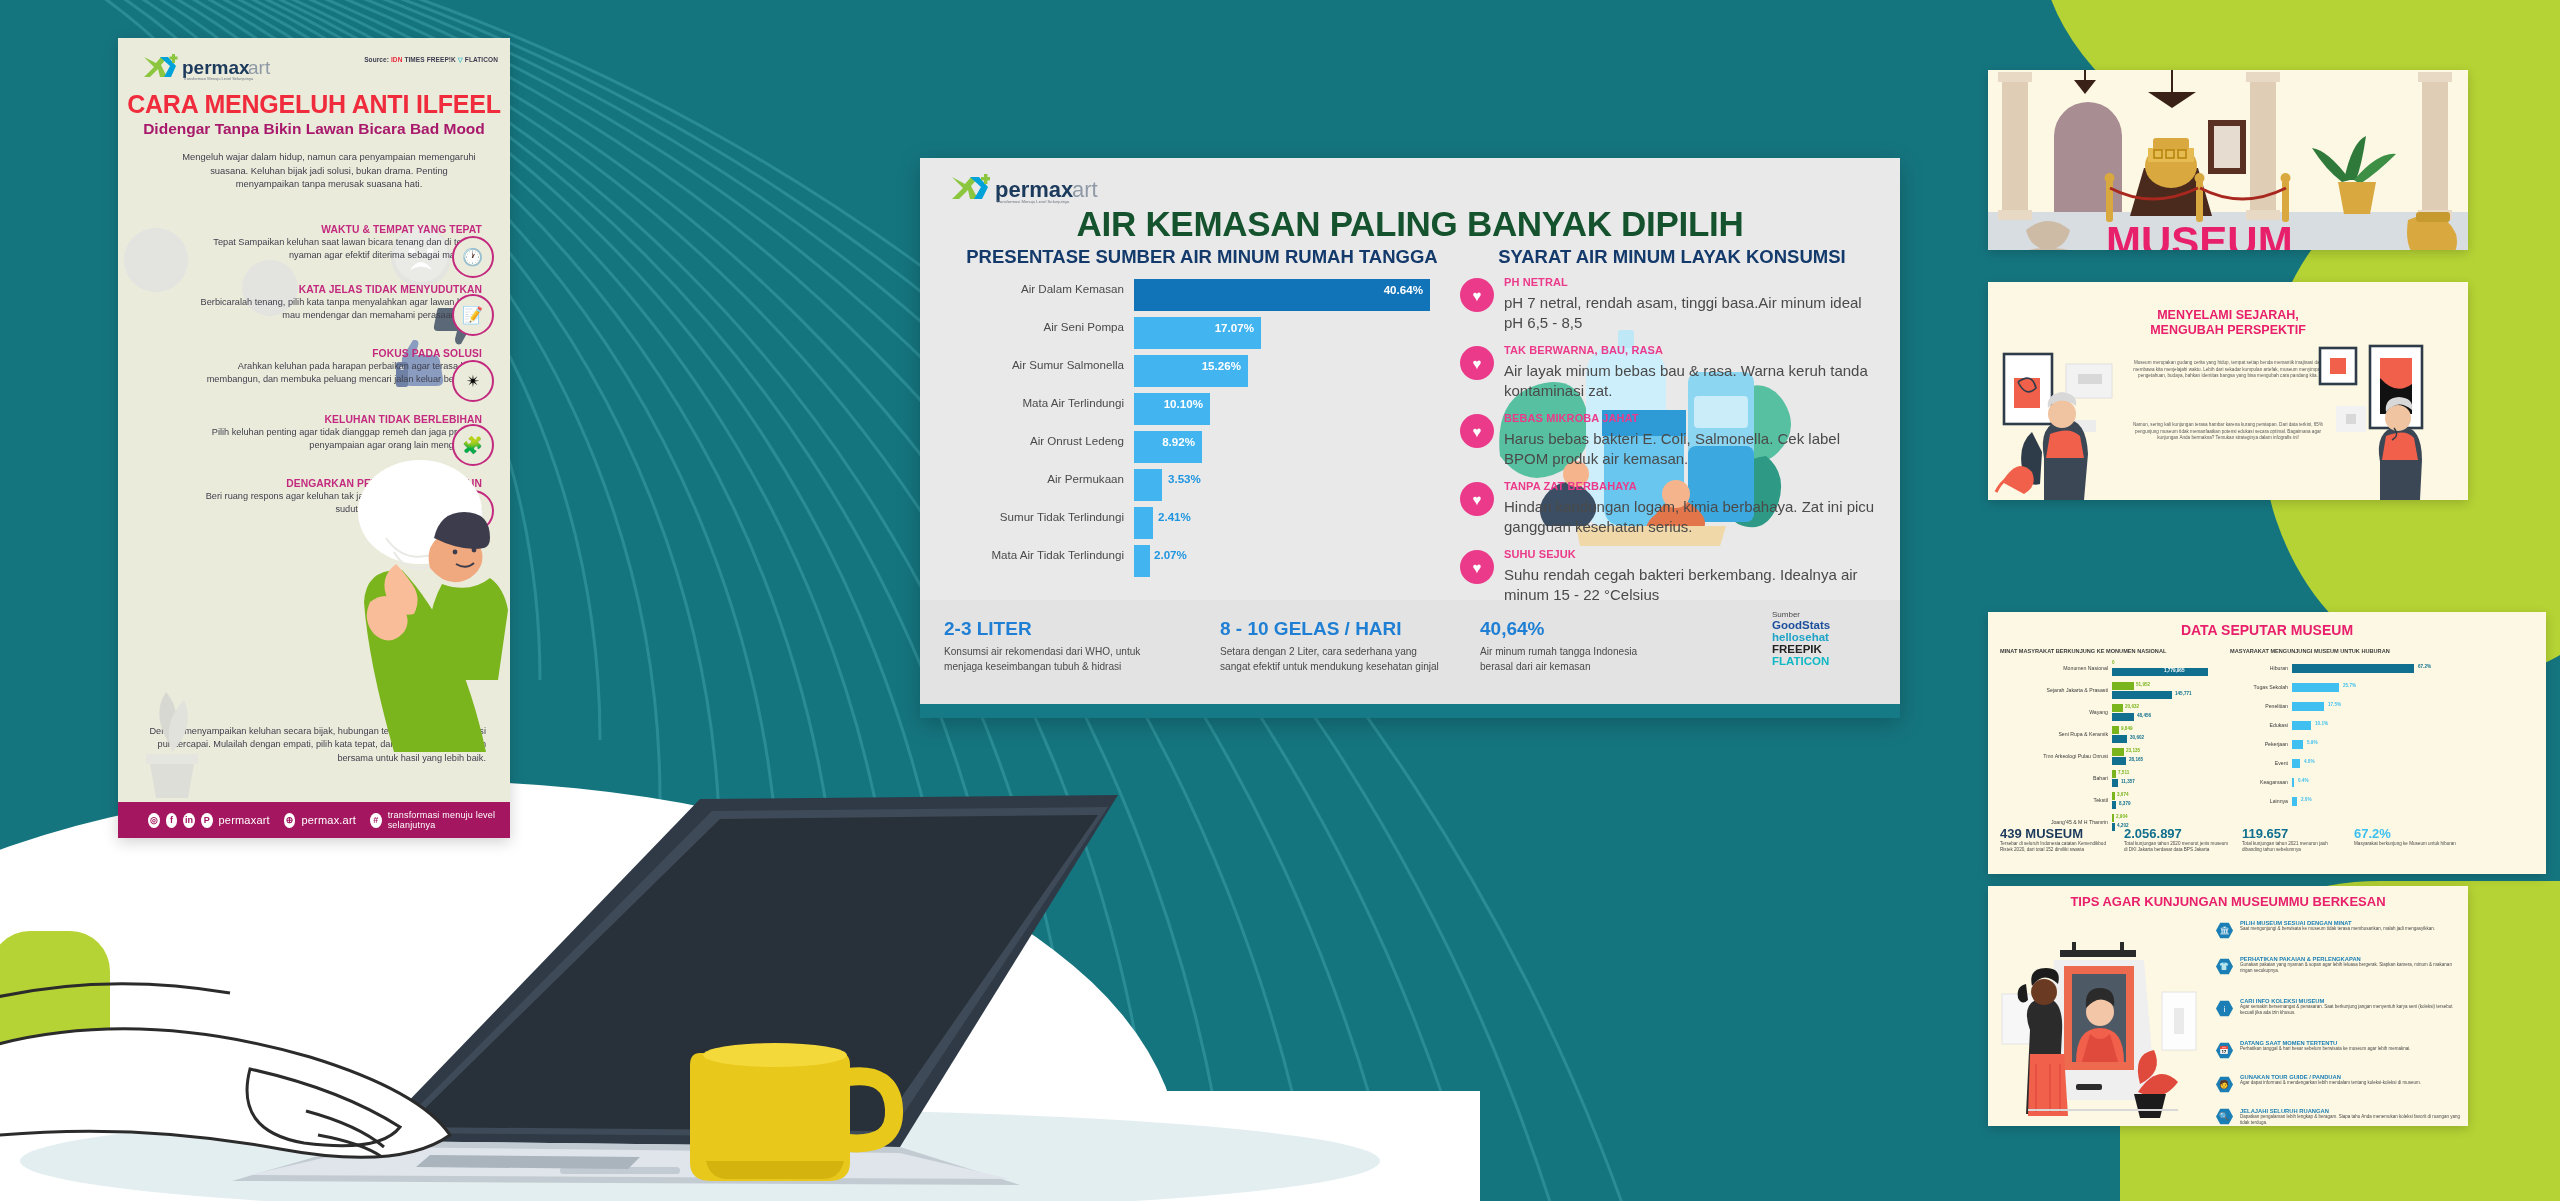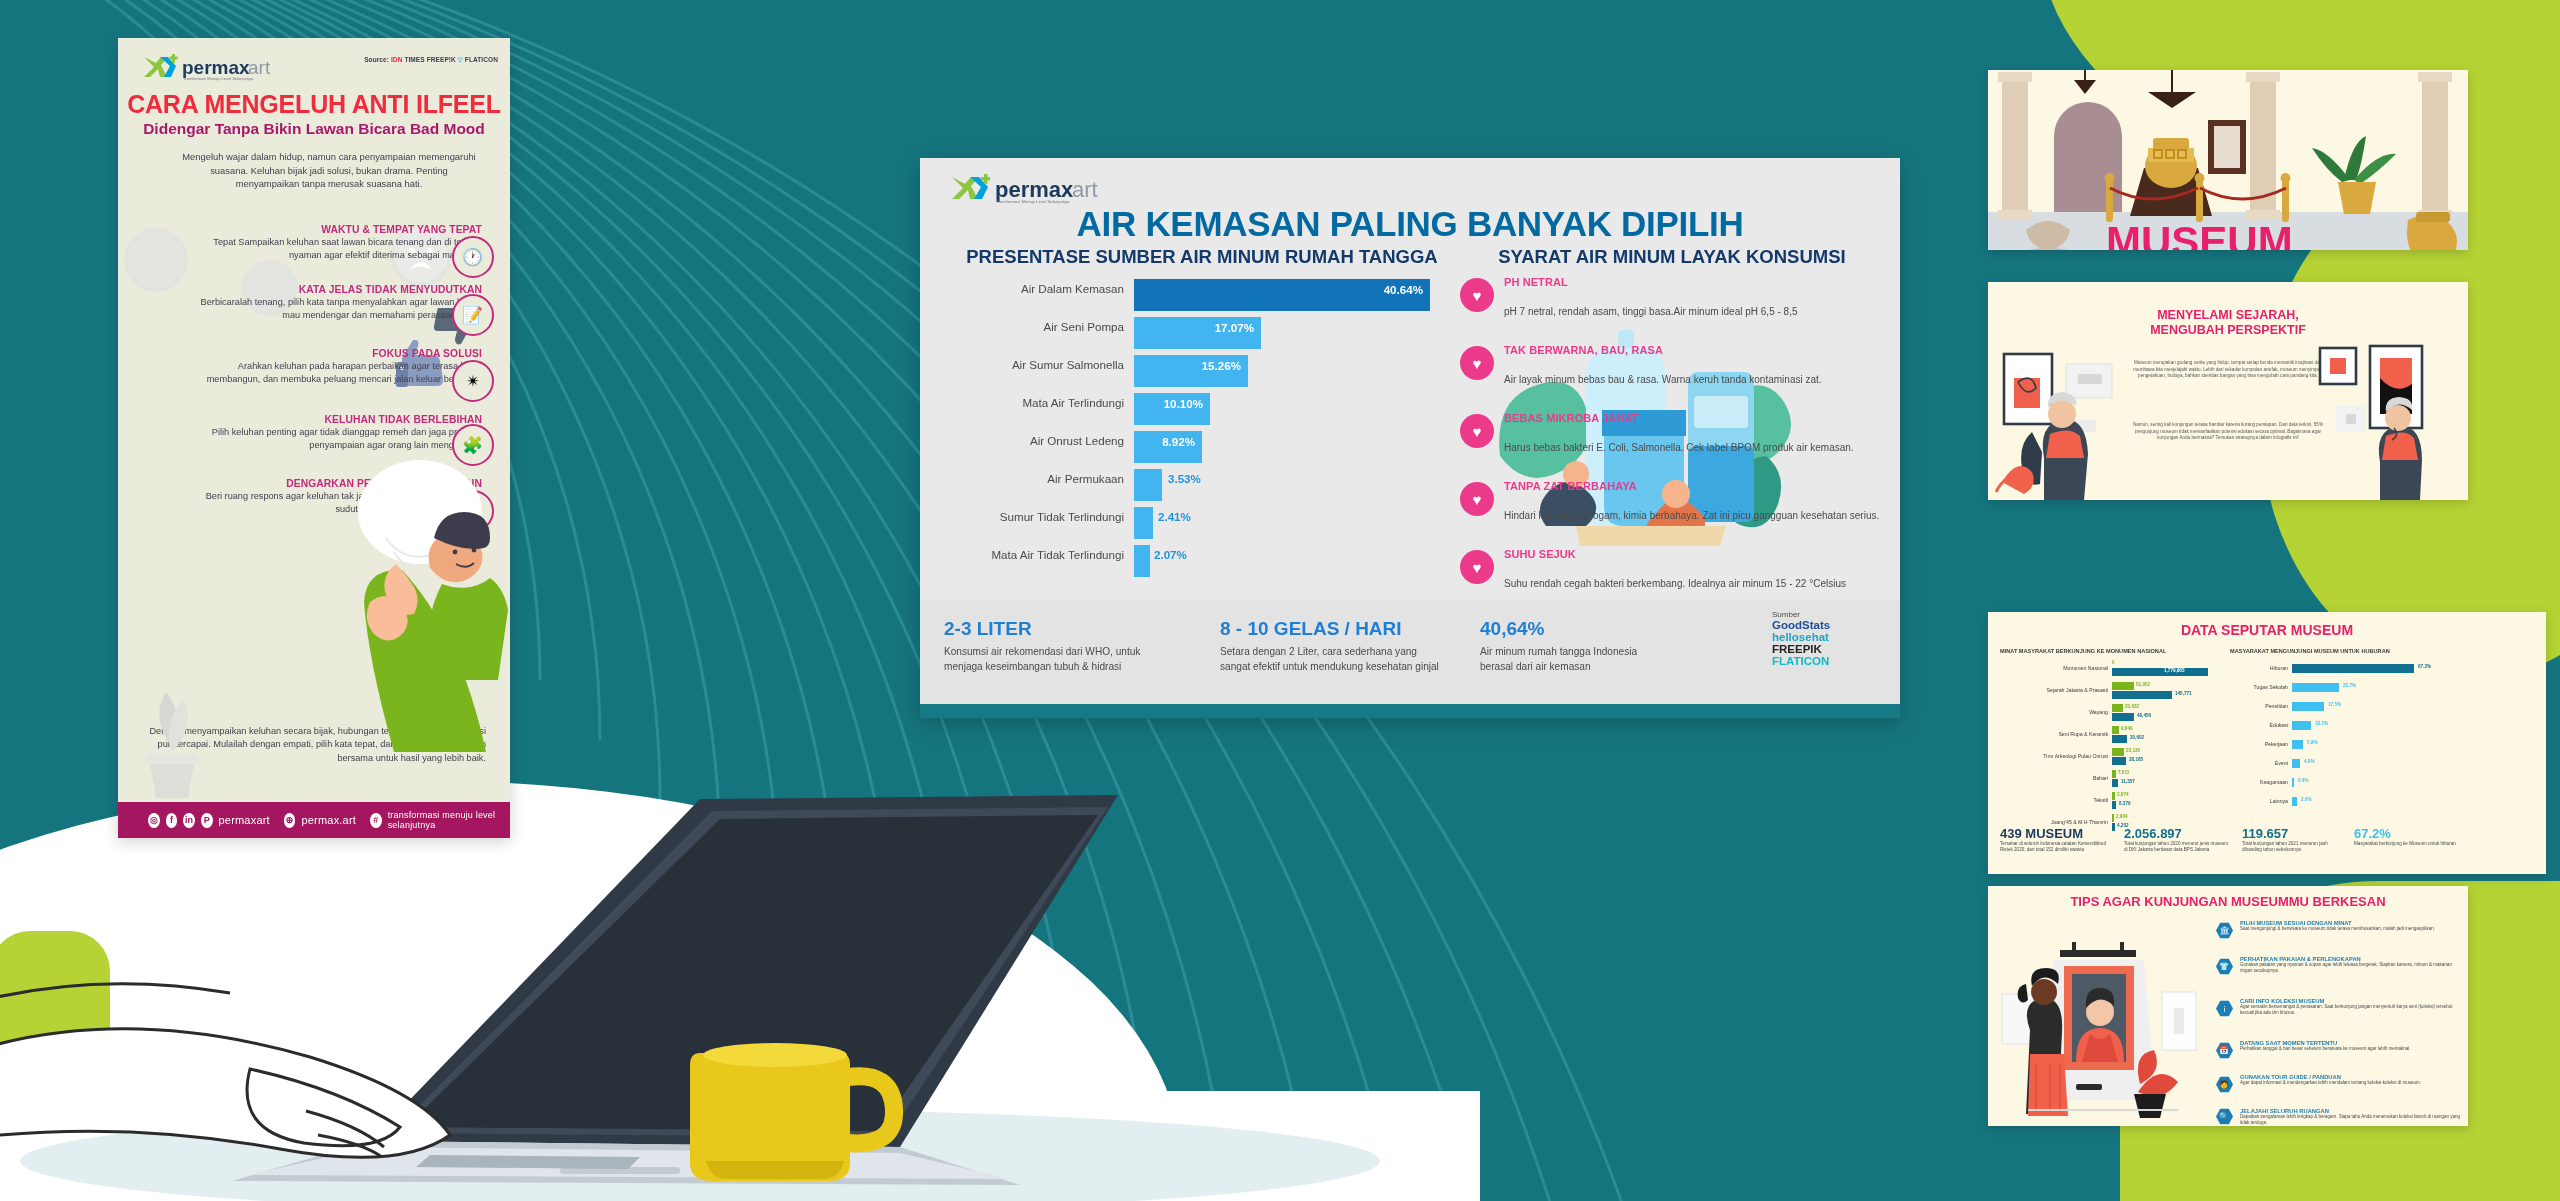--- a/index.html
+++ b/index.html
@@ -58,39 +58,39 @@
   #pl-person { position:absolute; right:-14px; bottom:86px; width:190px; height:300px; }
   #pl-plant  { position:absolute; left:8px; bottom:36px; width:92px; height:120px; }
 
   
   #poster-mid {
     position:absolute; left:920px; top:158px; width:980px; height:560px;
     background:#e9e9e9; box-shadow:0 6px 22px rgba(0,0,0,.22); overflow:hidden;
   }
   #pm-logo { position:absolute; left:28px; top:14px; }
   #pm-title { position:absolute; left:0; right:0; top:46px; text-align:center;
-     color:#0369a1; font-size:35px; font-weight:800; letter-spacing:-.3px;}
+     color:#14532d; font-size:35px; font-weight:800; letter-spacing:-.3px;}
   #pm-sub-l { position:absolute; left:22px; top:88px; width:520px; text-align:center;
      color:#133a6b; font-size:18.5px; font-weight:800;}
   #pm-sub-r { position:absolute; right:18px; top:88px; width:420px; text-align:center;
      color:#133a6b; font-size:18.5px; font-weight:800;}
   .bar-row { position:absolute; left:22px; width:520px; height:26px; }
   .bar-lab { position:absolute; left:0; width:182px; text-align:right; color:#4a4a4a;
      font-size:11.6px; line-height:26px; white-space:nowrap;}
   .bar-bar { position:absolute; left:192px; top:3px; height:32px; background:#42b4f0; }
   .bar-val-in { position:absolute; color:#fff; font-size:11.6px; font-weight:800;
      line-height:21px; right:7px; top:0;}
   .bar-val-out { position:absolute; color:#1f95e0; font-size:11.6px; font-weight:800;
      line-height:26px; top:0;}
   .req-row { position:absolute; right:16px; width:424px; }
   .req-ic { position:absolute; left:0; top:2px; width:34px; height:34px; border-radius:50%;
      background:#ec3a8b; color:#fff; font-size:15px; display:flex;align-items:center;
      justify-content:center;}
   .req-h { margin-left:44px; color:#ec3a8b; font-size:11px; font-weight:800; letter-spacing:.1px;}
-  .req-p { margin-left:44px; color:#4a4a4a; font-size:10px; line-height:1.32; margin-top:17px;}
+  .req-p { margin-left:44px; color:#4a4a4a; font-size:15px; line-height:1.32; margin-top:5px;}
   #pm-footer { position:absolute; left:0; right:0; bottom:0; height:118px; background:#e3e3e3;}
   #pm-teal-strip { position:absolute; left:0; right:0; bottom:0; height:14px; background:#157a85;}
   .ft-col { position:absolute; top:18px; }
   .ft-n { color:#1f7fd4; font-size:19px; font-weight:800; }
   .ft-p { color:#4a4a4a; font-size:10.1px; line-height:1.5; margin-top:4px; }
   #pm-srcbox { position:absolute; right:18px; top:10px; width:110px; text-align:left;}
   .src-l { font-size:8px; color:#4a4a4a; }
   .src-b { font-size:11.5px; font-weight:800; color:#1b4e9b; }
   
   #pm-illus { position:absolute; left:560px; top:118px; width:330px; height:300px;}

